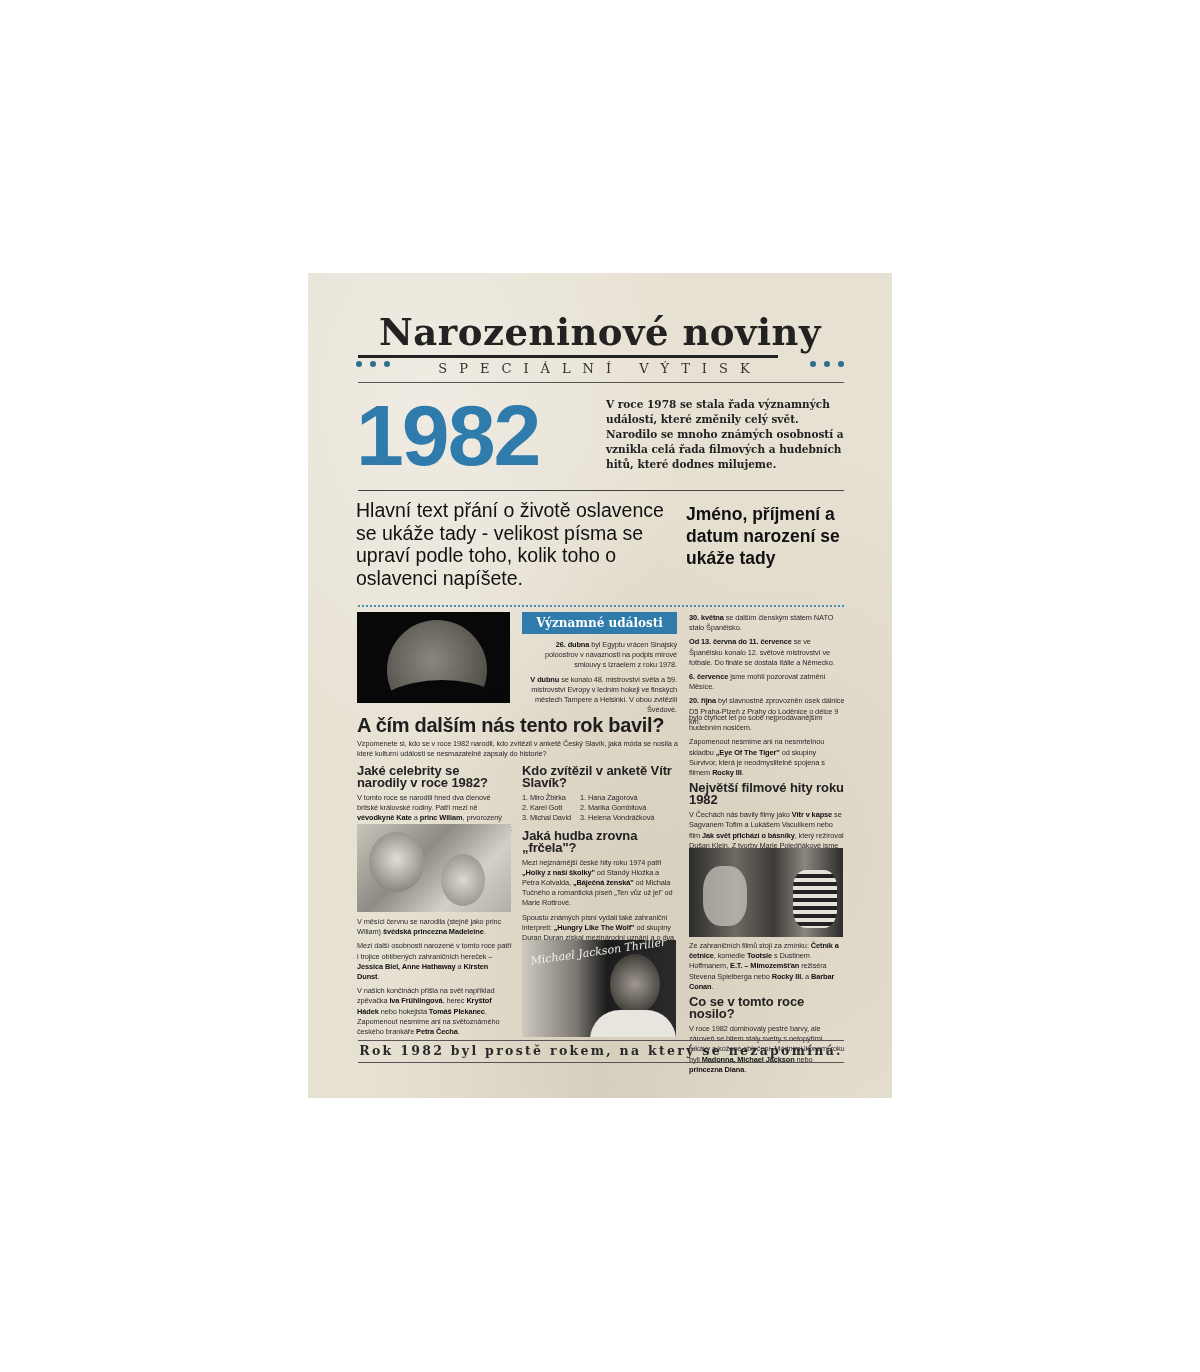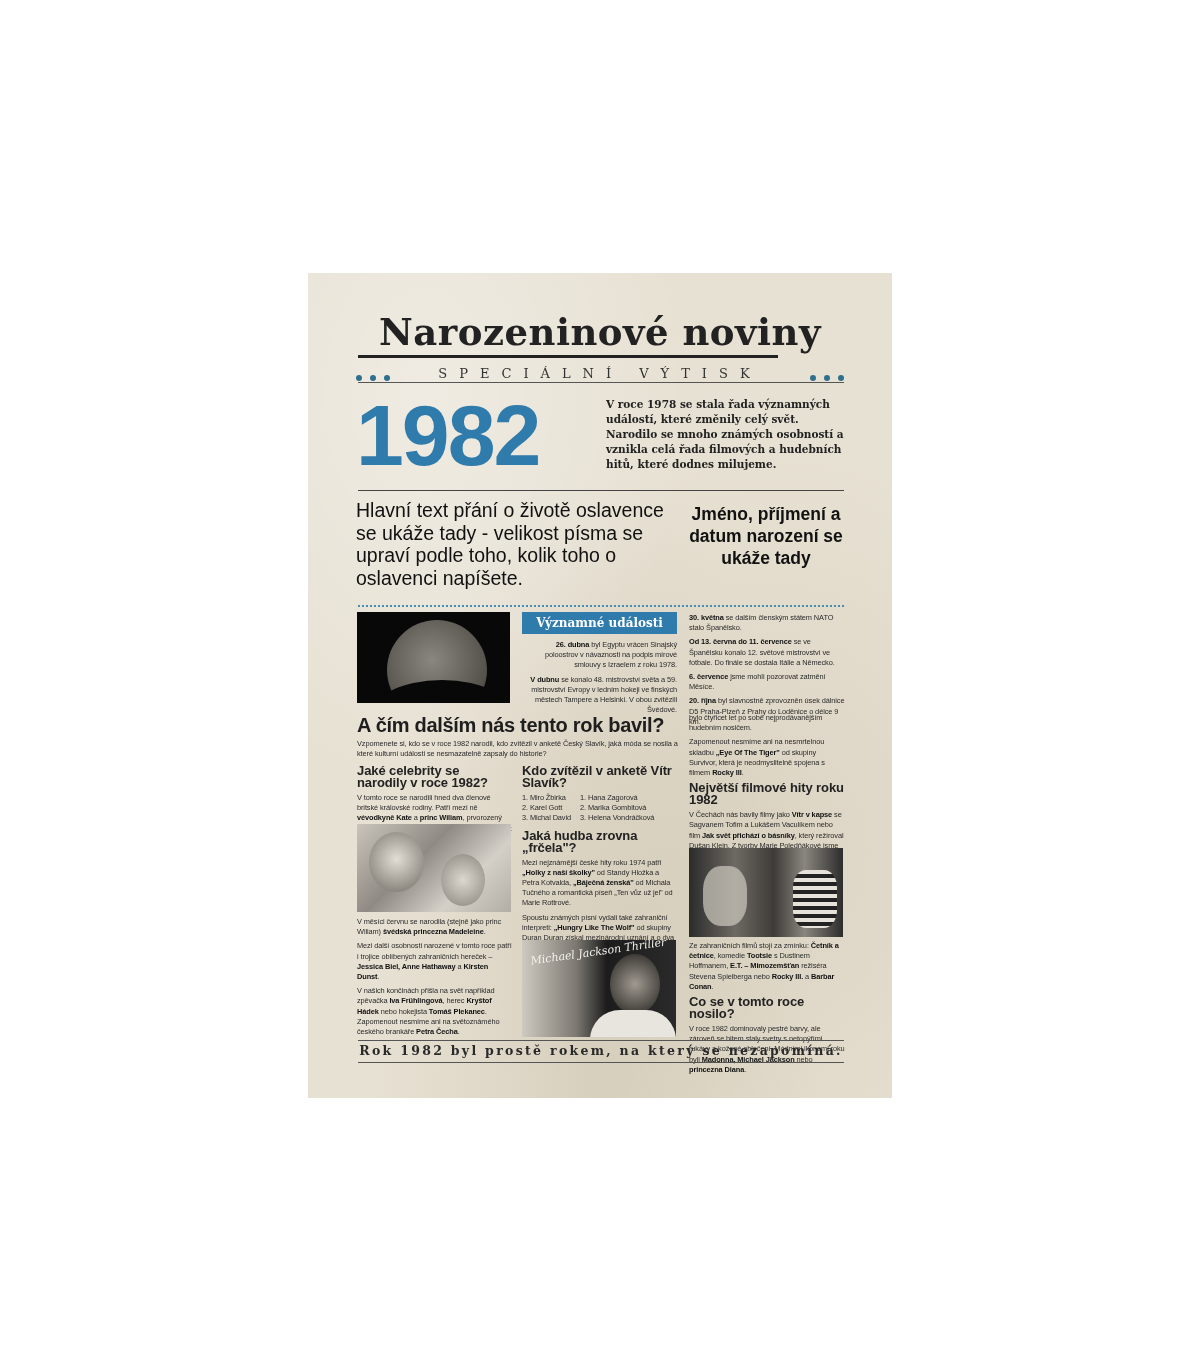--- a/index.html
+++ b/index.html
@@ -9,30 +9,30 @@
     background:
       radial-gradient(ellipse at 20% 15%, rgba(255,255,255,0.35), transparent 40%),
       radial-gradient(ellipse at 80% 70%, rgba(170,155,125,0.18), transparent 50%),
       radial-gradient(ellipse at 50% 100%, rgba(160,145,115,0.2), transparent 55%),
       #e7e1d3;
     color:#1e1e1e;
   }
   .abs { position:absolute; }
   .masthead { left:0; width:584px; top:38px; text-align:center; font-family:"DejaVu Serif", serif; font-weight:bold; font-size:37px; letter-spacing:0.5px; color:#222; line-height:42px; }
   .mast-rule { left:50px; width:420px; top:82px; height:3px; background:#222; }
-  .special { left:48px; width:488px; top:88px; height:20px; display:flex; align-items:flex-end; justify-content:space-between; }
+  .special { left:48px; width:488px; top:88px; height:20px; display:flex; align-items:flex-start; justify-content:space-between; }
   .dots { display:flex; gap:8px; }
   .dot { width:6px; height:6px; border-radius:50%; background:#2e6f8e; }
   .special-text { font-family:"DejaVu Serif", serif; font-size:13px; letter-spacing:12px; color:#333; }
   .special-rule { left:50px; width:486px; top:109px; height:1px; background:#555; }
   .year { left:48px; top:112px; font-family:Liberation Sans, sans-serif; font-weight:bold; font-size:86px; color:#2f7bab; letter-spacing:-2px; line-height:100px; }
   .intro { left:298px; top:124px; width:245px; font-family:"DejaVu Serif", serif; font-weight:bold; font-size:10.5px; line-height:15px; color:#222; }
   .rule-dark { left:50px; width:486px; top:217px; height:1px; background:#444; }
   .wish { left:48px; top:226px; width:330px; font-size:19.5px; line-height:22.5px; color:#111; }
-  .name { left:378px; top:230px; width:160px; text-align:center; font-weight:bold; font-size:17.5px; line-height:22px; color:#111; }
+  .name { left:378px; top:230px; width:160px; font-weight:bold; font-size:17.5px; line-height:22px; color:#111; }
   .dotline { left:50px; width:486px; top:332px; border-top:2px dotted #4a8db3; }
   .img { background:#222; overflow:hidden; }
   .moon { left:49px; top:339px; width:153px; height:91px; background:#080808; }
   .moon .disc { position:absolute; left:30px; top:8px; width:100px; height:100px; border-radius:50%; background:radial-gradient(circle at 45% 40%, #8a8780, #5b5852 60%, #3a3835); }
   .moon .shadow { position:absolute; left:10px; top:68px; width:150px; height:80px; border-radius:50%; background:#080808; }
   .events-head { left:214px; top:339px; width:155px; height:22px; background:#2f7bab; color:#fff; font-family:"DejaVu Serif", serif; font-weight:bold; font-size:12px; text-align:center; line-height:22px; }
   .small { font-family:"Liberation Sans Narrow","Liberation Sans", sans-serif; font-size:7.4px; line-height:10.2px; color:#2a2a2a; letter-spacing:-0.1px; }
   .small p { margin:0 0 4px 0; }
   .small b { color:#111; }
   .col1ev { left:214px; top:367px; width:155px;text-align:right; }

